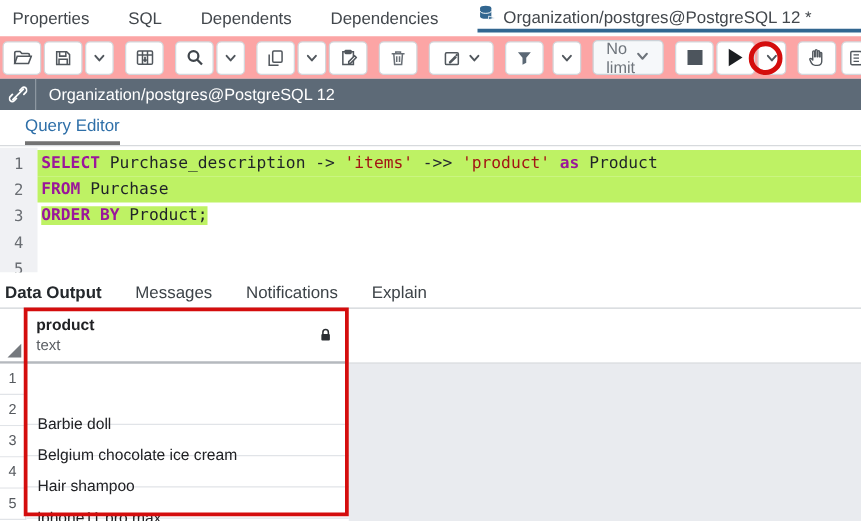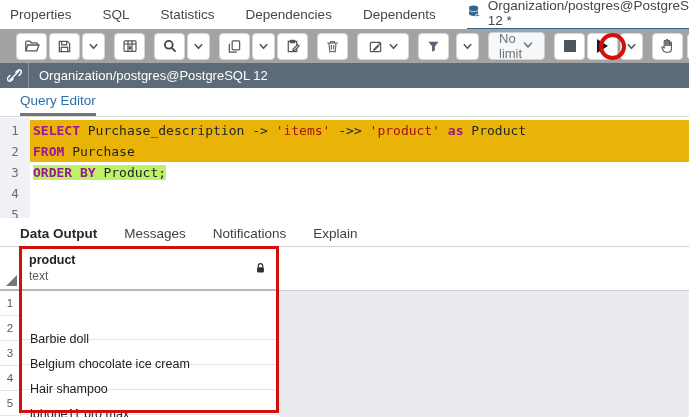--- a/index.html
+++ b/index.html
@@ -7,22 +7,22 @@
   body { position:relative; font-family:"Liberation Sans", sans-serif; background:#fff; color:#3d4348; }
 
   
   .tabbar { position:absolute; top:0; left:0; right:0; height:29px; background:#fff;
             display:flex; align-items:center; padding-left:10px; }
   .tab { display:flex; align-items:center; font-size:13.5px; color:#42474c; margin-right:31px; white-space:nowrap; cursor:pointer; }
   .tab-active { flex:1; display:flex; align-items:center; gap:6px; border-bottom:3px solid #326690; margin-right:0; }
   .tab-active .lbl { font-size:13.5px; color:#42474c; }
 
   
-  .toolbar { position:absolute; top:29px; left:0; right:0; height:34px; background:#a3a3a3;
-             display:flex; align-items:center; padding-left:16px; }
+  .toolbar { position:absolute; top:29px; left:0; right:0; height:34px; background:#fca5a5;
+             display:flex; align-items:center; padding-left:2px; }
   .grp { display:flex; gap:2px; margin-right:9px; }
   .btn { height:27px; min-width:31px; padding:0 4px; background:#fff; border:1px solid #d2d7dc;
          border-radius:4px; display:flex; align-items:center; justify-content:center; color:#51575d; cursor:pointer; }
   .btn.narrow { min-width:23px; }
   .btn svg { display:block; }
   .limitbox { height:28px; width:100px; background:#f6f8fa; border:1px solid #ccd2d8; border-radius:4px;
               display:flex; align-items:center; justify-content:space-between; padding:0 10px;
               color:#6e747b; font-size:13px; margin-right:9px; cursor:pointer; }
   .pushright { margin-left:auto; }
   .stopsq { width:12px; height:12px; background:#4d555d; }
@@ -42,30 +42,30 @@
   .qtab.active { color:#2e6fa8; border-bottom:3px solid #737373; }
 
   
   .editor { position:absolute; top:118px; left:0; right:0; height:100px; background:#fff; overflow:hidden;
             font-family:"DejaVu Sans Mono","Liberation Mono",monospace; font-size:13px; cursor:text; }
   .gutterbg { position:absolute; left:0; top:0; bottom:0; width:30px; background:#f0f1f4; }
   .ed-rows { position:absolute; left:0; top:2px; right:0; }
   .ed-row { display:flex; height:21px; line-height:21px; }
   .gut { width:30px; flex:0 0 30px; text-align:center; color:#6a6e73; font-size:12.5px; z-index:1; }
   .code { flex:1; padding-left:3px; white-space:pre; color:#1f2328; }
-  .code.selfull { background:#eab308; }
+  .code.selfull { background:#bef264; }
   .seltext { background:#bef264; }
   .kw { color:#9b169b; font-weight:bold; }
   .str { color:#a31414; }
   .op { color:#24292e; }
   .id { color:#1f2328; }
 
   
   .outtabs { position:absolute; top:220px; left:0; right:0; height:26px; background:#fff;
-             display:flex; align-items:center; padding-left:20px; }
+             display:flex; align-items:center; padding-left:4px; }
   .otab { font-size:13.5px; color:#3d4348; margin-right:27px; cursor:pointer; }
   .otab.active { font-weight:bold; color:#24282c; }
 
   
   .results { position:absolute; top:246px; left:0; right:0; bottom:0; background:#fff; border-top:1px solid #d0d3d7; }
   .corner { position:absolute; left:0; top:1px; width:21px; height:43px; background:#fff;
             border-right:1px solid #dfe2e6; border-bottom:2px solid #b5b9be; cursor:pointer; }
   .corner .tri { position:absolute; right:3px; bottom:3px; width:0; height:0;
                  border-bottom:11px solid #75797e; border-left:11px solid transparent; }
   .hdrcell { position:absolute; left:21px; top:1px; width:257px; height:43px; background:#fff;
@@ -87,23 +87,22 @@
               border:3px solid #d40d0d; pointer-events:none; z-index:50; }
   .ann-circle { position:absolute; left:599px; top:33px; width:27px; height:27px; border:4px solid #d40d0d;
                 border-radius:50%; pointer-events:none; z-index:50; }
 </style>
 </head>
 <body>
 
 <div class="tabbar">
   <div class="tab">Properties</div>
   <div class="tab">SQL</div>
-  <div class="tab">Statistics</div>
+  <div class="tab">Dependents</div>
   <div class="tab">Dependencies</div>
-  <div class="tab">Dependents</div>
   <div class="tab-active">
     <span>
       <svg width="15" height="15" viewBox="0 0 16 16">
         <ellipse cx="7" cy="3.6" rx="4.8" ry="2" fill="#326690"></ellipse>
         <path d="M2.2 3.6 v7.2 c0 1.1 2.1 2 4.8 2 s4.8-.9 4.8-2 V3.6" fill="#326690"></path>
         <path d="M2.2 6.2 c0 1.1 2.1 2 4.8 2 s4.8-.9 4.8-2" fill="none" stroke="#fff" stroke-width="0.8"></path>
         <path d="M9.5 10.5 l5 1.6 -5 1.6 z" fill="#326690" stroke="#fff" stroke-width="0.7"></path>
       </svg>
     </span>
     <span class="lbl">Organization/postgres@PostgreSQL 12 *</span>

